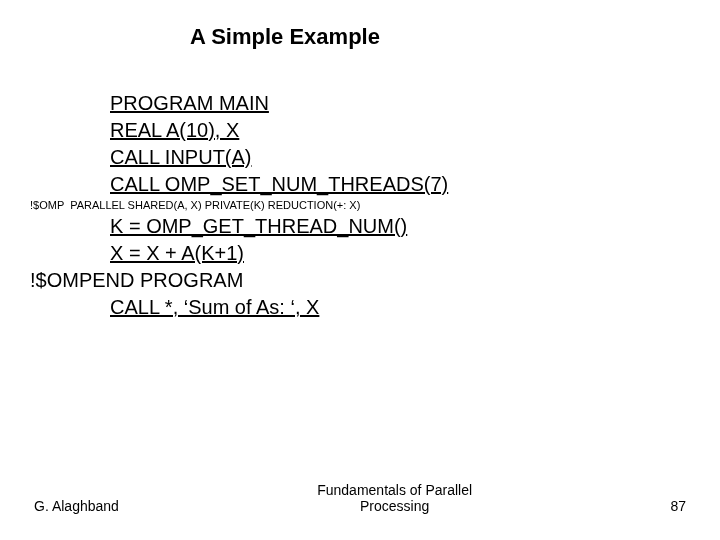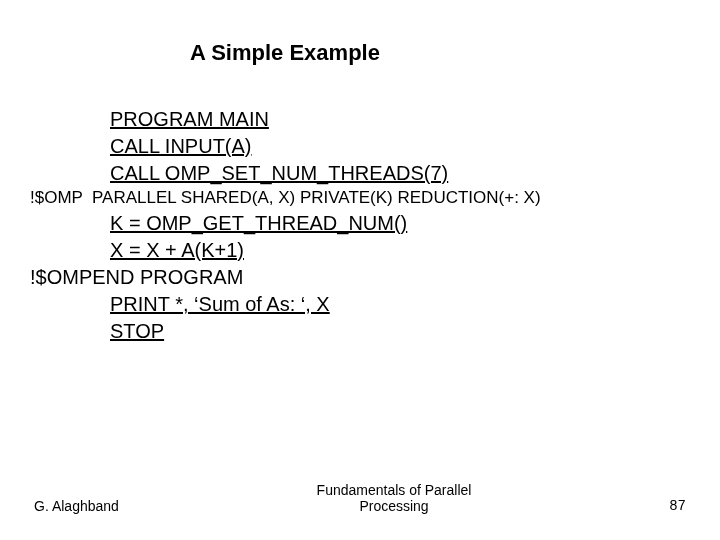--- a/index.html
+++ b/index.html
@@ -7,21 +7,21 @@
       width: 720px;
       height: 540px;
       background: #ffffff;
       font-family: Arial, Helvetica, sans-serif;
       color: #000000;
       position: relative;
     }
     .slide {
       width: 100%;
       height: 100%;
-      padding: 40px 30px 20px 30px;
+      padding: 24px 30px 20px 30px;
       display: flex;
       flex-direction: column;
     }
     .title {
       font-size: 22px;
       font-weight: bold;
       text-align: left;
       margin-left: 160px;
       margin-bottom: 40px;
     }
@@ -31,58 +31,58 @@
       line-height: 1.35;
     }
     .code-line {
       white-space: pre;
     }
     .indent {
       padding-left: 80px;
       text-decoration: underline;
     }
     .directive {
-      font-size: 17px;
+      font-size: 11px;
       padding-left: 0;
     }
     .no-indent {
       padding-left: 0;
     }
     .footer {
       display: flex;
       justify-content: space-between;
       align-items: flex-end;
       font-size: 14px;
       padding: 0 4px 6px 4px;
     }
     .footer-center {
       text-align: center;
       flex: 1;
       margin-top: 44px;
     }
     .footer-left { flex: 0 0 auto; }
-    .footer-right { flex: 0 0 auto; font-family: Liberation Mono, monospace; }
+    .footer-right { flex: 0 0 auto; }
   </style>
 </head>
 <body>
 
 <div class="slide">
 
   <div class="title">A Simple Example</div>
 
   <div class="code-block">
     <div class="code-line indent">PROGRAM MAIN</div>
+    <div class="code-line indent">REAL A(10), X</div>
     <div class="code-line indent">CALL INPUT(A)</div>
     <div class="code-line indent">CALL OMP_SET_NUM_THREADS(7)</div>
     <div class="code-line directive">!$OMP  PARALLEL SHARED(A, X) PRIVATE(K) REDUCTION(+: X)</div>
     <div class="code-line indent">K = OMP_GET_THREAD_NUM()</div>
     <div class="code-line indent">X = X + A(K+1)</div>
     <div class="code-line no-indent">!$OMPEND PROGRAM</div>
-    <div class="code-line indent">PRINT *, ‘Sum of As: ‘, X</div>
-    <div class="code-line indent">STOP</div>
+    <div class="code-line indent">CALL *, ‘Sum of As: ‘, X</div>
   </div>
 
   <div class="footer">
     <div class="footer-left">G. Alaghband</div>
     <div class="footer-center">
       <div>Fundamentals of Parallel</div>
       <div>Processing</div>
     </div>
     <div class="footer-right">87</div>
   </div>

